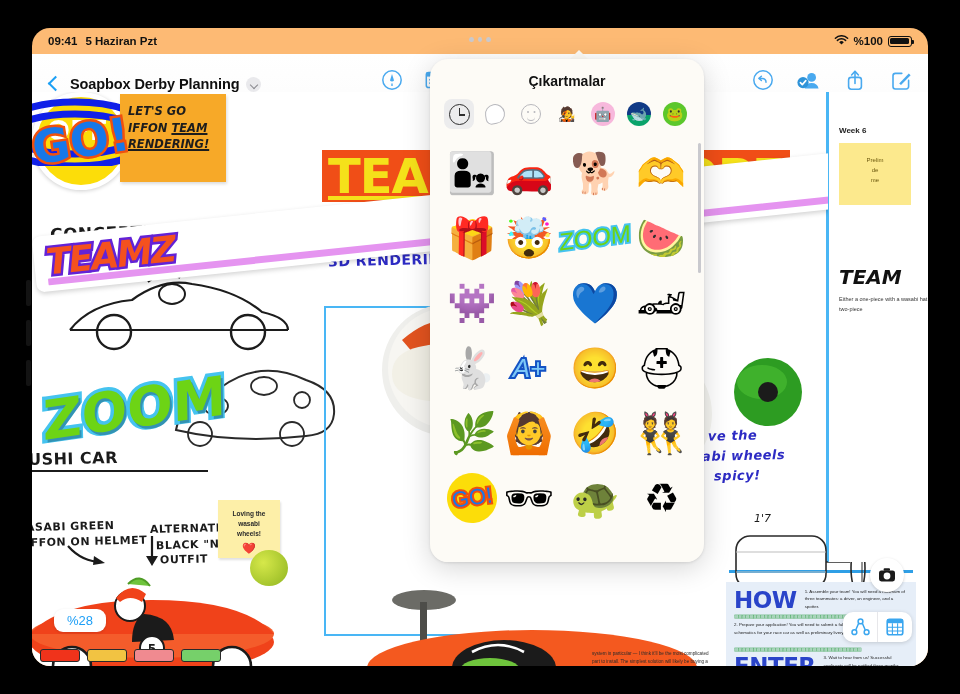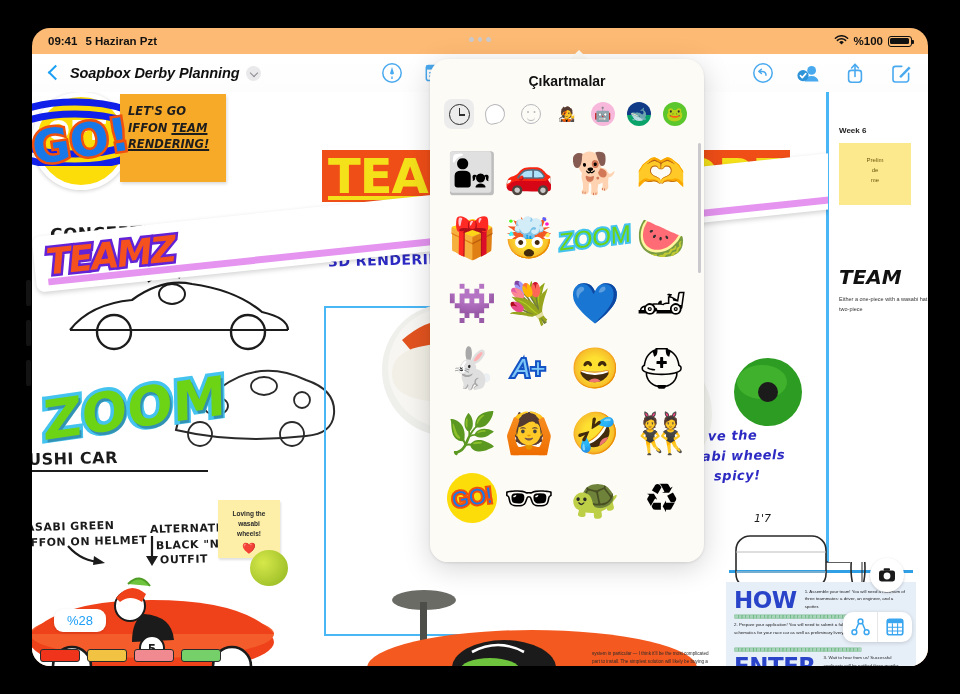--- a/index.html
+++ b/index.html
@@ -48,25 +48,24 @@
   }
   .batt::after {
     content: ""; position: absolute; right: -3px; top: 3px;
     width: 2px; height: 4px; background: #111; border-radius: 0 1px 1px 0;
   }
   .batt i { position: absolute; left: 1.2px; top: 1.2px; bottom: 1.2px; width: 19px; background: #111; border-radius: 1.5px; display: block; }
 
   
   #navbar {
     position: absolute; left: 0; top: 26px; width: 100%; height: 38px;
-    display: flex; align-items: center;
+    display: flex; align-items: flex-end;
     padding: 0 14px;
     z-index: 35;
     background: linear-gradient(#ffffff, #fdfdfd);
-    font-style: italic;
   }
   #back-chevron {
     width: 16px; height: 16px; margin-right: 8px;
     position: relative; cursor: pointer;
   }
   #back-chevron::before {
     content: ""; position: absolute; left: 4px; top: 2px;
     width: 9px; height: 9px;
     border-left: 2.6px solid #1ca0f5; border-bottom: 2.6px solid #1ca0f5;
     transform: rotate(45deg);

